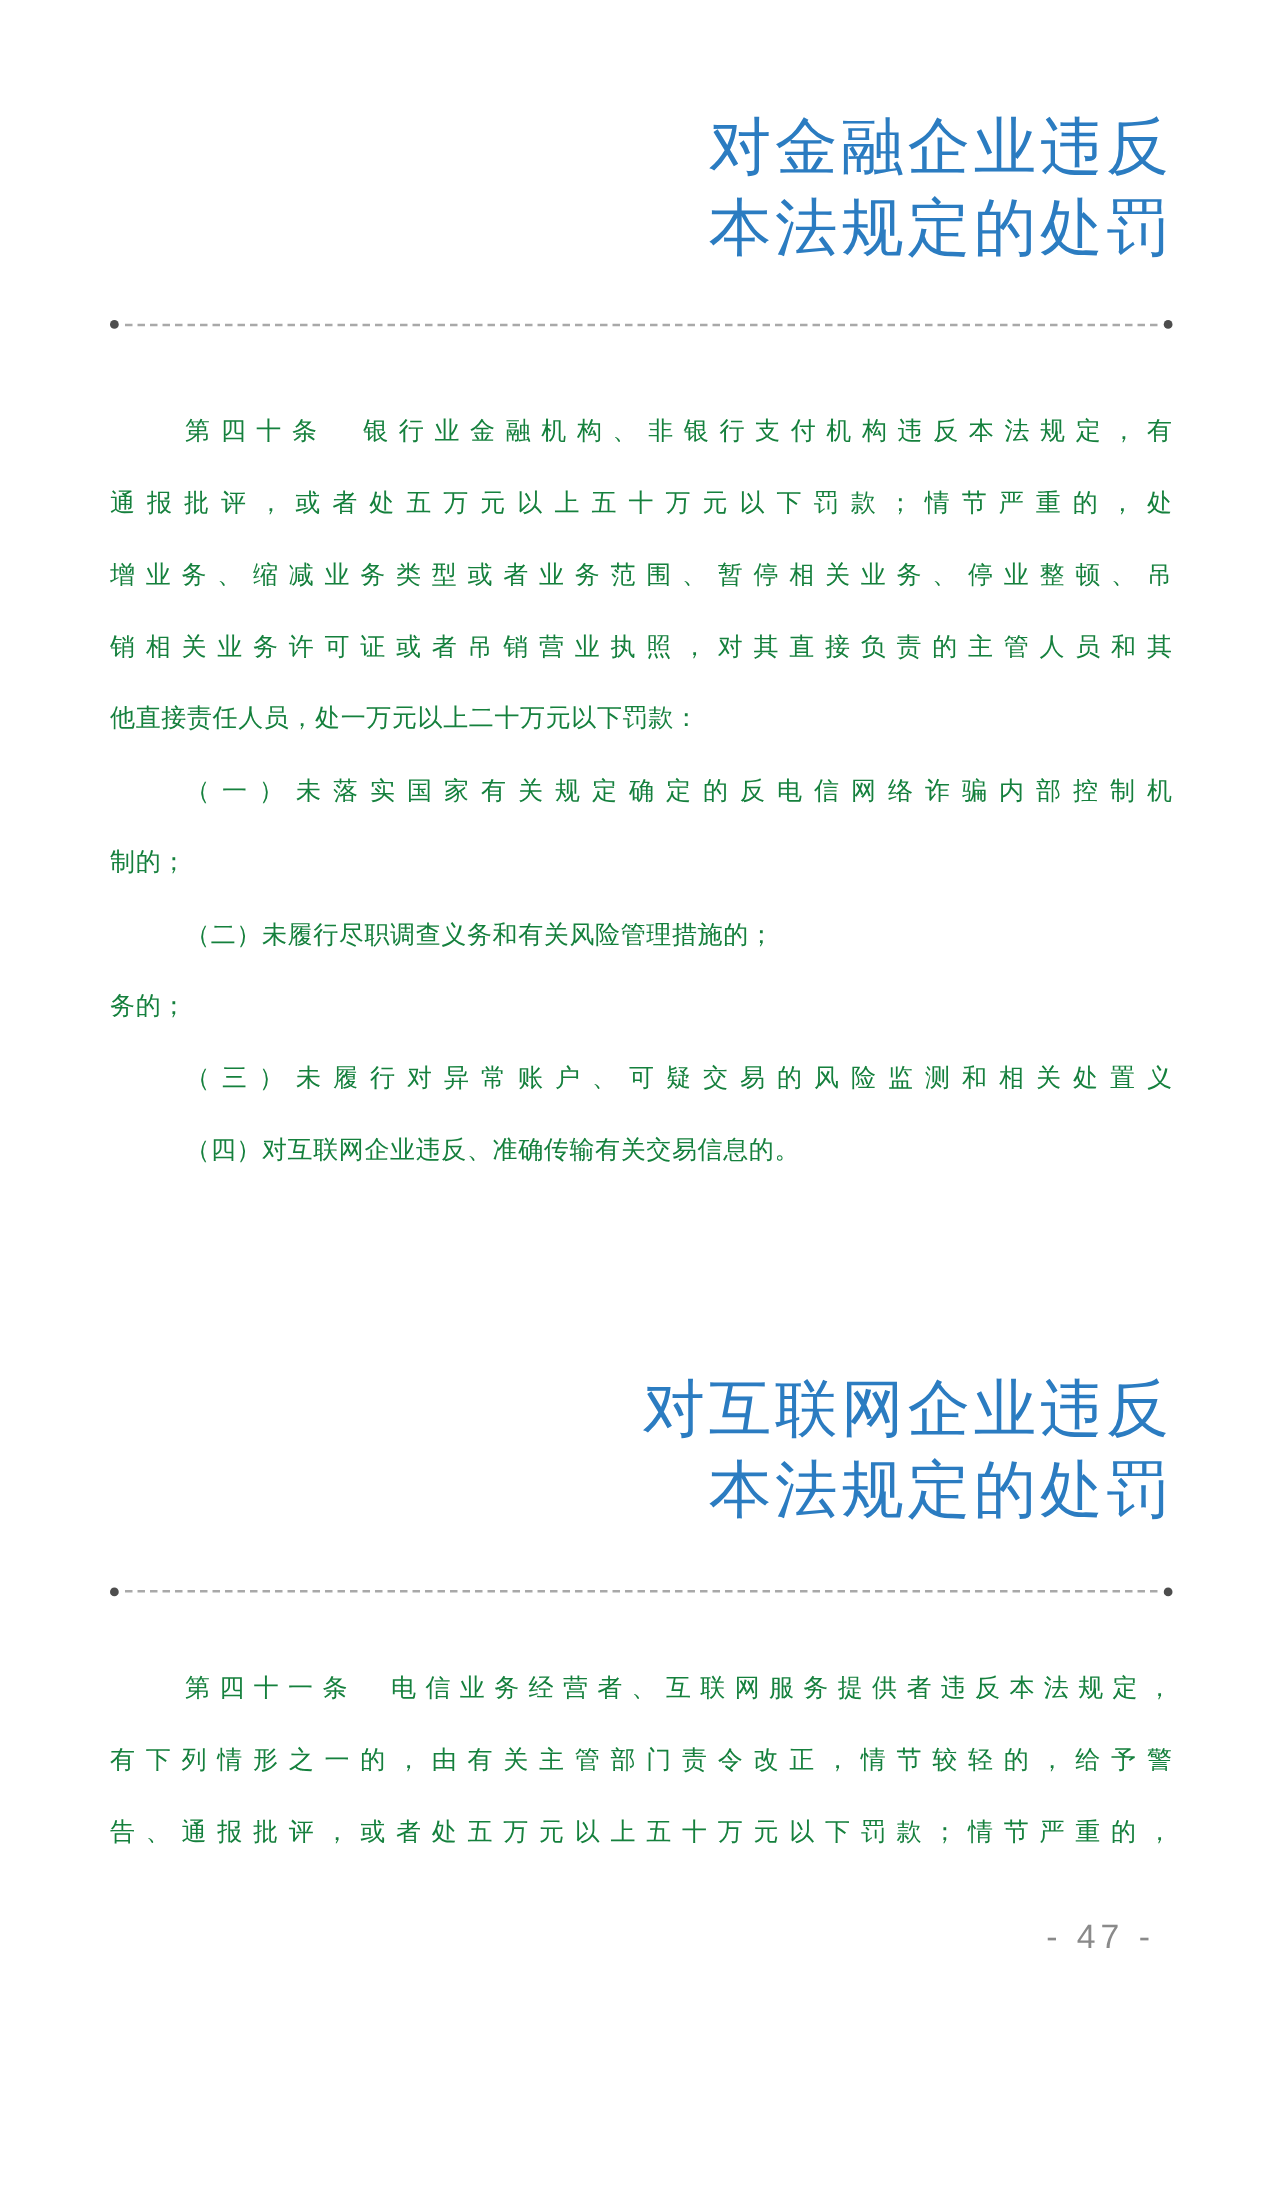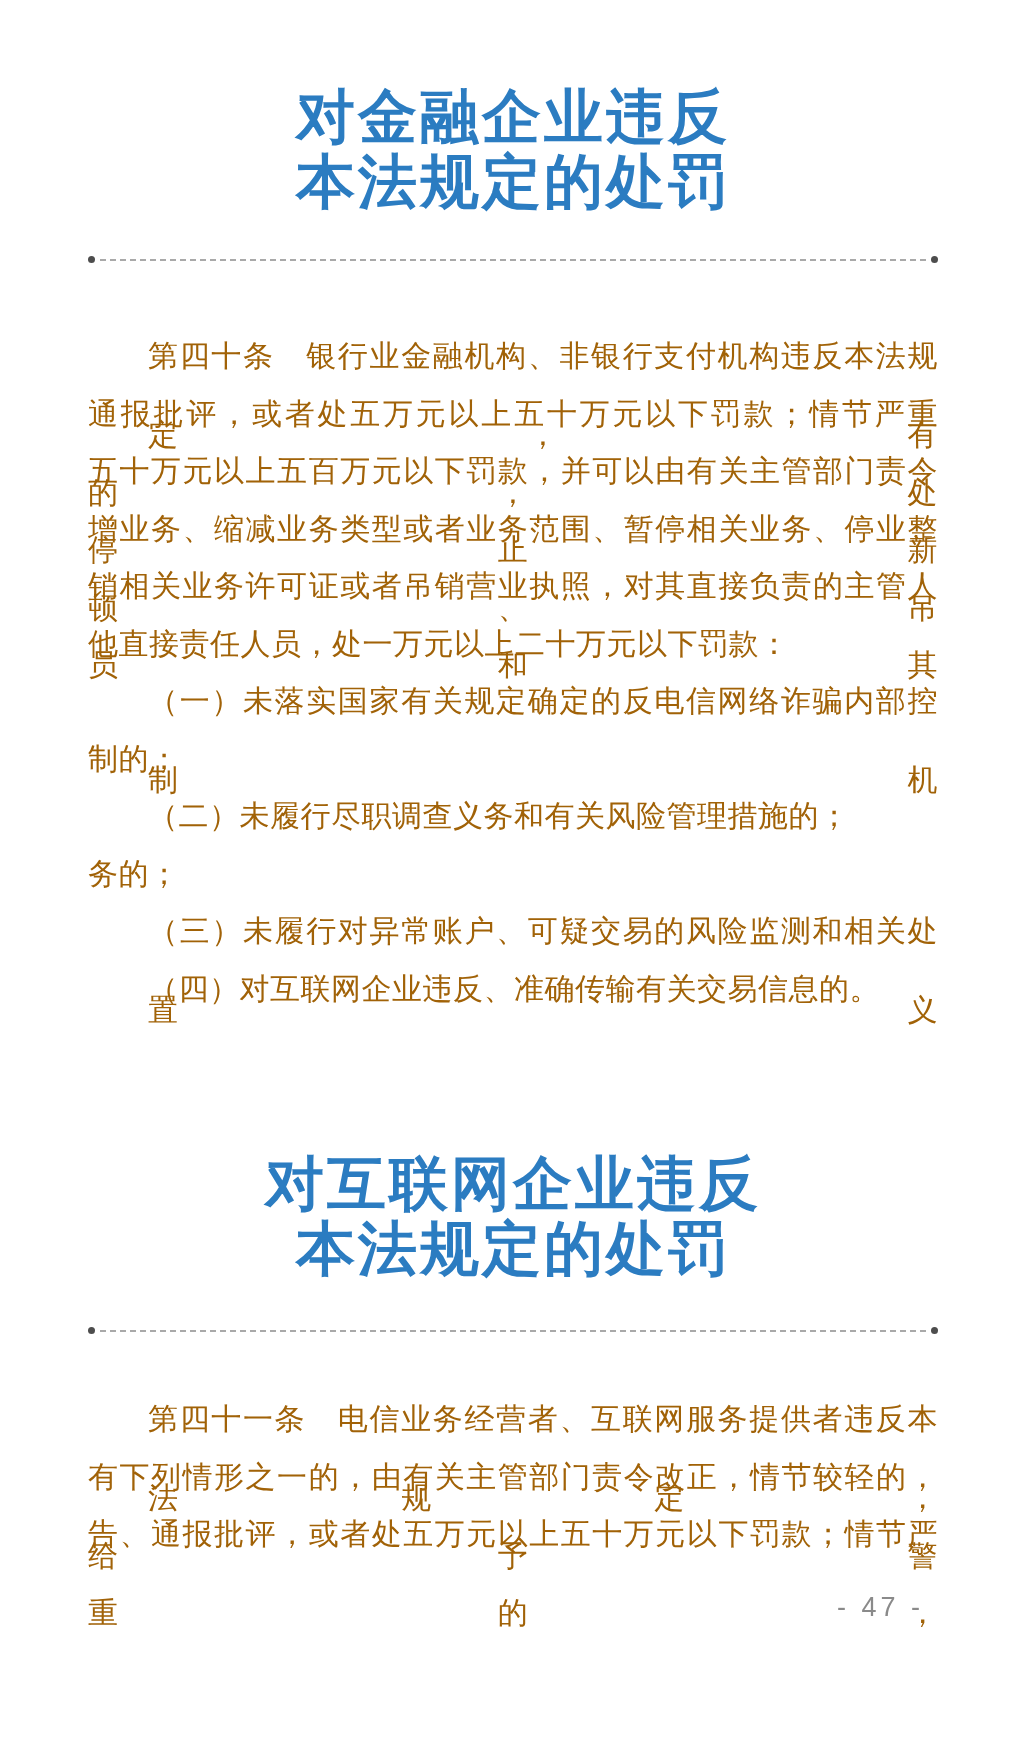--- a/index.html
+++ b/index.html
@@ -11,24 +11,24 @@
   .page {
     box-sizing: border-box;
     width: 1024px; height: 1748px;
     padding: 85px 86px 0 88px;
     background: #ffffff;
     position: relative;
   }
   
   .sec-title {
     margin: 0;
-    text-align: center;
-    font-size: 59px;
+    text-align: right;
+    font-size: 50px;
     line-height: 65px;
-    font-weight: 700;
+    font-weight: 400;
     color: #2b7cc1;
     letter-spacing: 3px;
   }
   .sec-title .tline { display: block; }
   
   .divider {
     display: flex;
     align-items: center;
     margin-top: 40px;
     height: 9px;
@@ -41,24 +41,24 @@
   }
   .divider .dashes {
     flex: 1;
     height: 0;
     border-top: 2px dashed #a9a9a9;
     margin: 0 5px;
   }
   
   .body-block { margin-top: 52px; }
   .body-block .line {
-    font-size: 30px;
+    font-size: 20px;
     height: 57.5px;
-    line-height: 79px;
-    color: #a16207;
+    line-height: 59px;
+    color: #15803d;
     letter-spacing: 0.5px;
     white-space: nowrap;
     text-align: left;
     overflow: visible;
   }
   .body-block .line.fill {
     white-space: normal;
     text-align: justify;
     text-align-last: justify;
     text-justify: inter-character;
@@ -88,21 +88,20 @@
       <span class="tline">本法规定的处罚</span>
     </h1>
     <div class="divider">
       <span class="dot"></span>
       <span class="dashes"></span>
       <span class="dot"></span>
     </div>
     <div class="body-block">
         <div class="line indent fill">第四十条　银行业金融机构、非银行支付机构违反本法规定，有</div>
         <div class="line fill">通报批评，或者处五万元以上五十万元以下罚款；情节严重的，处</div>
-        <div class="line fill">五十万元以上五百万元以下罚款，并可以由有关主管部门责令停止新</div>
         <div class="line fill">增业务、缩减业务类型或者业务范围、暂停相关业务、停业整顿、吊</div>
         <div class="line fill">销相关业务许可证或者吊销营业执照，对其直接负责的主管人员和其</div>
         <div class="line">他直接责任人员，处一万元以上二十万元以下罚款：</div>
         <div class="line indent fill">（一）未落实国家有关规定确定的反电信网络诈骗内部控制机</div>
         <div class="line">制的；</div>
         <div class="line indent">（二）未履行尽职调查义务和有关风险管理措施的；</div>
         <div class="line">务的；</div>
         <div class="line indent fill">（三）未履行对异常账户、可疑交易的风险监测和相关处置义</div>
         <div class="line indent">（四）对互联网企业违反、准确传输有关交易信息的。</div>
       </div>

